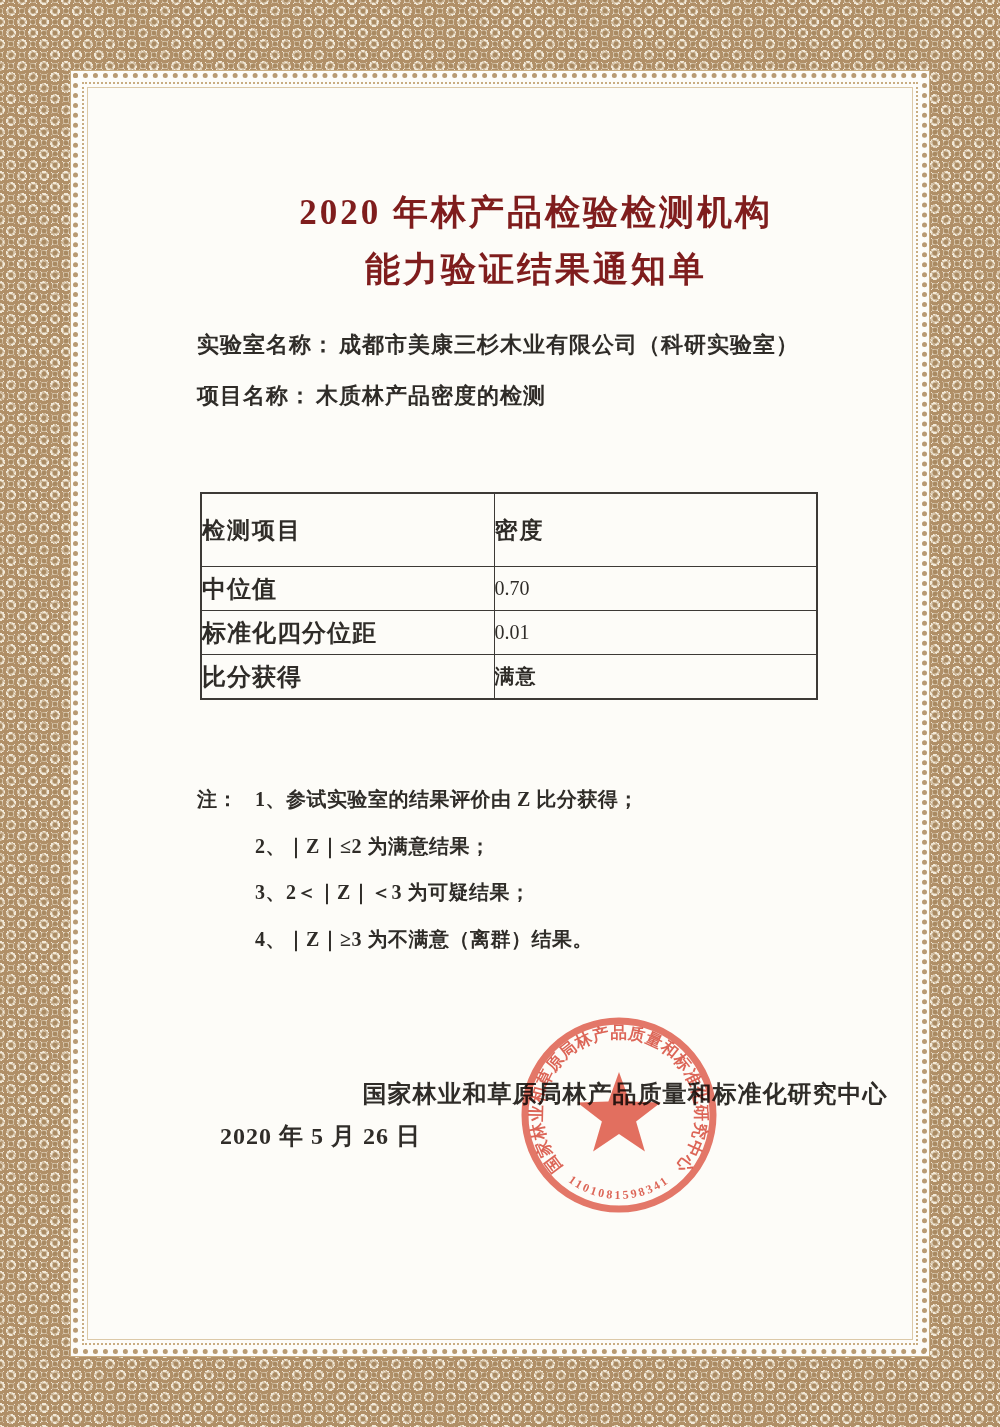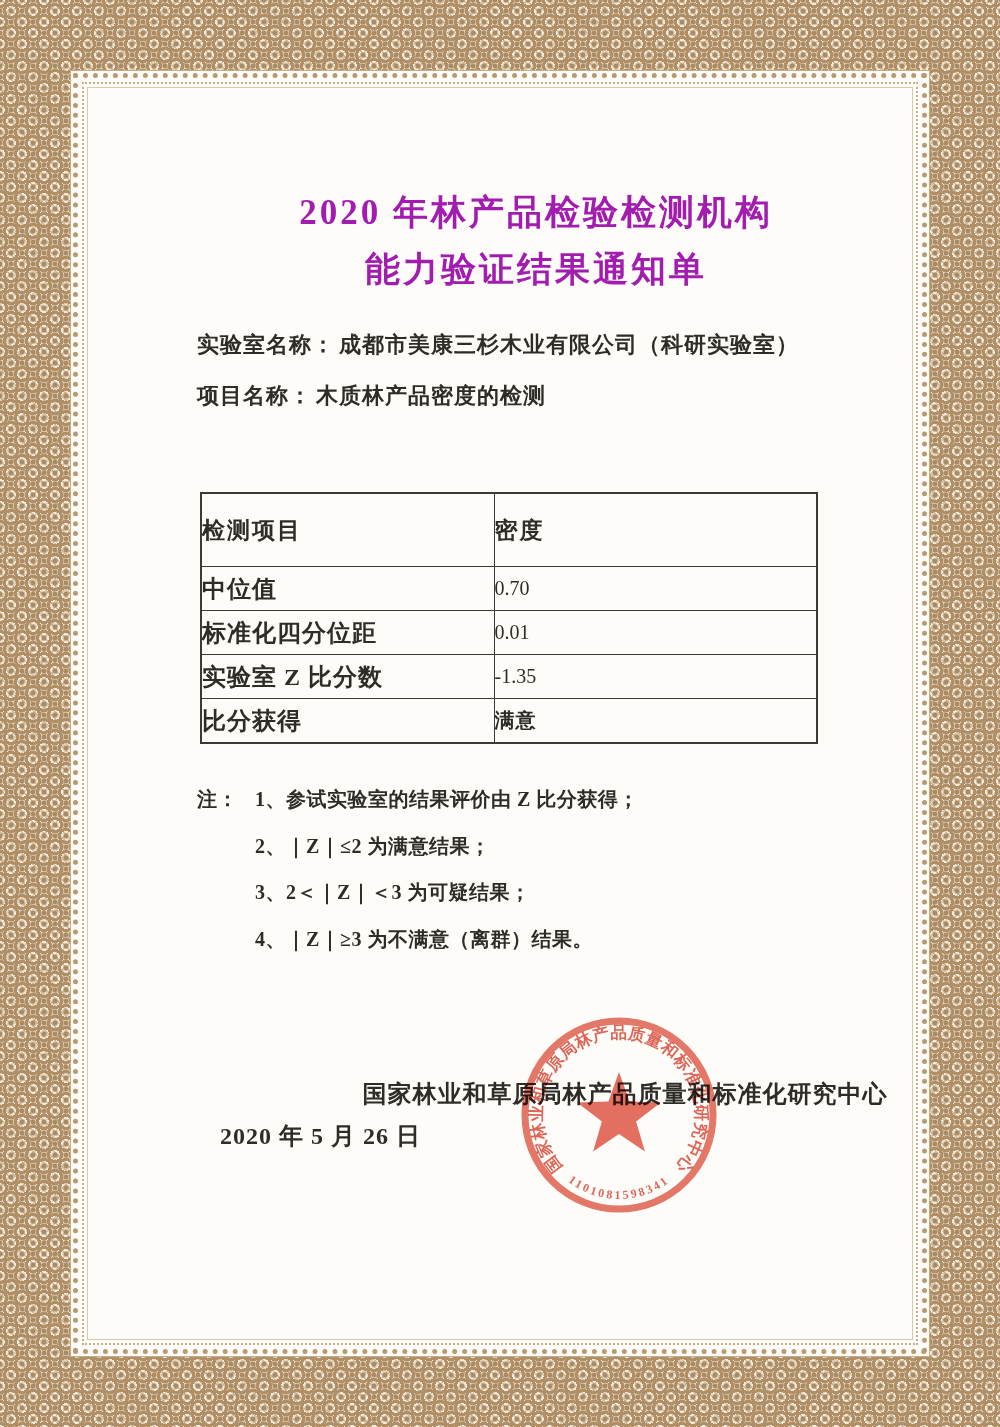--- a/index.html
+++ b/index.html
@@ -25,21 +25,21 @@
     background-size:22px 22px,22px 22px,11px 11px,14px 14px,14px 14px;
     background-position:0 0,11px 11px,5.5px 5.5px,0 0,0 0;
   }
   
   .panel{position:absolute;inset:70px;background:#fdfcf8;border:1px solid #c9ad82;}
   .frame-a{position:absolute;inset:73px;border:5px dotted #b89a72;pointer-events:none;}
   .frame-b{position:absolute;inset:82px;border:2px dotted #c9ad82;pointer-events:none;}
   .frame-c{position:absolute;inset:87px;border:1px solid #dcc9a8;pointer-events:none;}
 
   .title-block{position:absolute;left:131px;width:810px;top:184px;text-align:center;}
-  .title-line{font-size:35px;font-weight:bold;letter-spacing:3px;line-height:57px;color:#a21caf;}
+  .title-line{font-size:35px;font-weight:bold;letter-spacing:3px;line-height:57px;color:#7f1d1d;}
 
   .fields{position:absolute;left:197px;top:330px;}
   .field-row{height:51px;font-size:22px;font-weight:bold;letter-spacing:1px;white-space:nowrap;}
   .field-value{margin-left:4px;}
 
   .doc-table{
     position:absolute;left:200px;top:492px;
     border-collapse:collapse;table-layout:fixed;
     width:616px;
   }
@@ -106,24 +106,20 @@
     </tr>
     <tr>
       <td class="item">中位值</td>
       <td class="val">0.70</td>
     </tr>
     <tr>
       <td class="item">标准化四分位距</td>
       <td class="val">0.01</td>
     </tr>
     <tr>
-      <td class="item">实验室 Z 比分数</td>
-      <td class="val">-1.35</td>
-    </tr>
-    <tr>
       <td class="item">比分获得</td>
       <td class="val item">满意</td>
     </tr>
   </tbody>
     </table>
 
   <div class="notes">
     <div class="note-line">
       <span class="note-label">注：</span><span>1、参试实验室的结果评价由 Z 比分获得；</span>
     </div>

